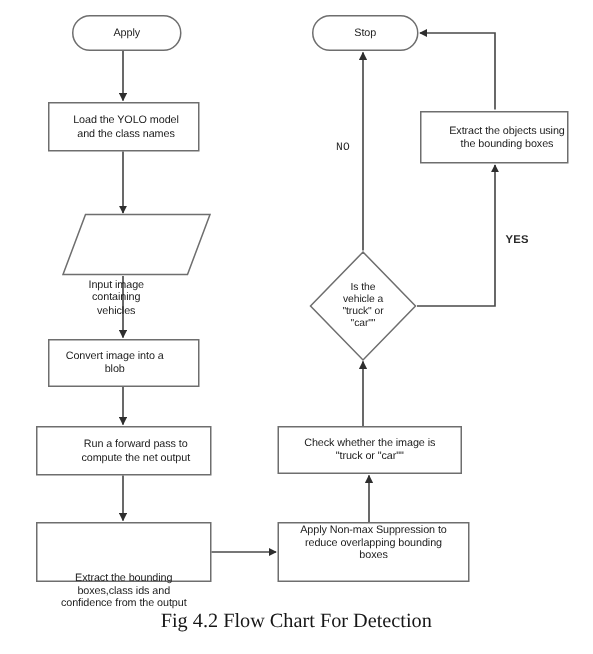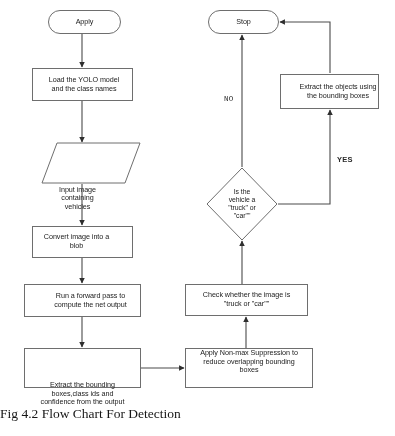--- a/index.html
+++ b/index.html
@@ -47,21 +47,21 @@
     font-family: "Liberation Sans", sans-serif;
     font-size: 7.5px;
     color: #2a2a2a;
     letter-spacing: 0.2px;
   }
   #caption {
     position: absolute;
     left: 0;
     top: 406px;
     width: 395px;
-    text-align: left;
+    text-align: center;
     font-family: "Liberation Serif", serif;
     font-size: 13.5px;
     color: #161616;
   }
 </style>
 </head>
 <body>
 
 <div id="flow-root">
 

